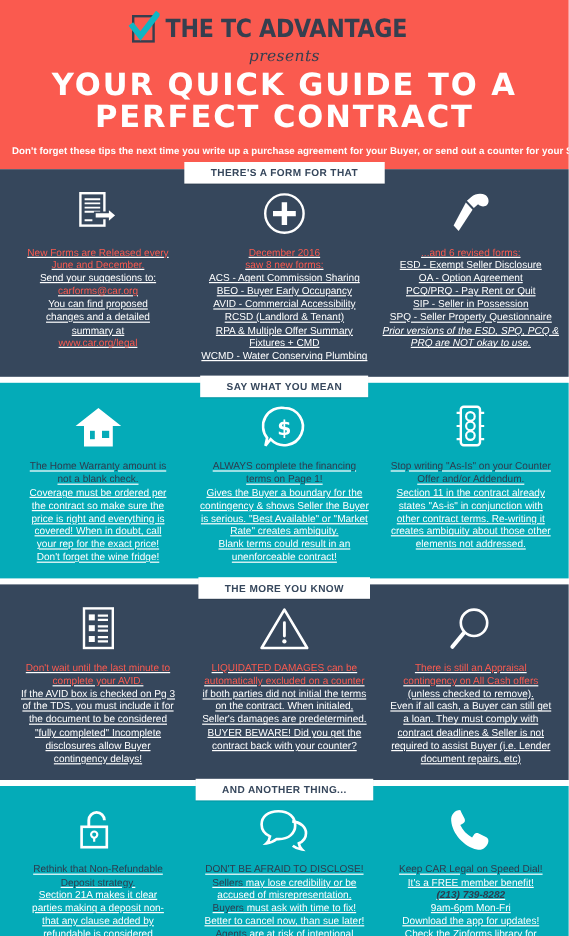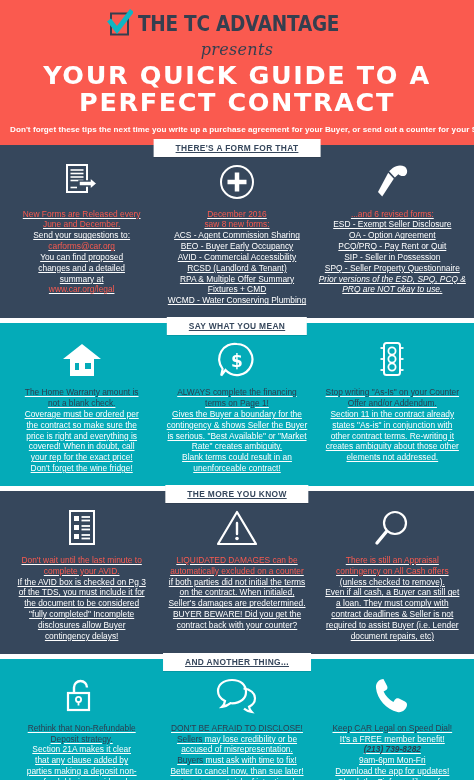--- a/index.html
+++ b/index.html
@@ -45,21 +45,21 @@
     font-size: 21px;
     letter-spacing: -0.3px;
     color: #353f4f;
     transform: scaleX(0.88);
     transform-origin: left center;
     white-space: nowrap;
   }
   .presents {
     font-family: "DejaVu Serif", serif;
     font-style: italic;
-    font-size: 16px;
+    font-size: 13px;
     color: #353f4f;
     margin-top: -1px;
     letter-spacing: 0.3px;
   }
   .main-title {
     color: #ffffff;
     font-family: "DejaVu Sans", sans-serif;
     font-weight: bold;
     font-size: 25.5px;
     line-height: 1.07;
@@ -97,21 +97,20 @@
     transform: translateX(-50%);
     top: -6px;
     background: #ffffff;
     color: #36475c;
     font-weight: bold;
     font-size: 8.4px;
     letter-spacing: 0.35px;
     padding: 4px 22px 4px 22px;
     white-space: nowrap;
     box-shadow: 0 1px 0 rgba(0,0,0,0.10);
-    text-decoration: underline;
   }
 
   .cols {
     display: flex;
     padding: 2px 4px 12px 4px;
   }
   .col {
     flex: 1 1 33.333%;
     text-align: center;
     padding: 0 4px;
@@ -386,22 +385,22 @@
                 <path d="M9 16 V10.5 a6.5 6.5 0 0 1 13 0" fill="none" stroke="#fff" stroke-width="2.4"></path>
                 <rect x="3" y="16" width="21" height="17" fill="none" stroke="#fff" stroke-width="2.2"></rect>
                 <circle cx="13.5" cy="22.5" r="2.6" fill="none" stroke="#fff" stroke-width="1.8"></circle>
                 <line x1="13.5" y1="24.5" x2="13.5" y2="28.5" stroke="#fff" stroke-width="1.8"></line>
               </svg>
             </div>
             <div class="col-text">
               <div class="hi-navy">Rethink that Non-Refundable</div>
               <div class="hi-navy">Deposit strategy.</div>
               <div>Section 21A makes it clear</div>
+              <div>parties making a deposit non-</div>
               <div>that any clause added by</div>
-              <div>parties making a deposit non-</div>
               <div>refundable is considered</div>
             </div>
           </div>
           <div class="col">
             <div class="icon-wrap">
               <svg width="42" height="36" viewBox="0 0 42 36">
                 <path d="M16 2 C7 2 2 7 2 13 c0 4.3 2.8 8 7 10 -0.3 2.2 -1.4 4.3 -3 5.8 3.6 -0.4 6.6 -1.9 8.6 -3.6 0.5 0 1 0.1 1.4 0.1 9 0 14 -5.2 14 -11.3 C30 7 25 2 16 2 z" fill="none" stroke="#fff" stroke-width="2.2"></path>
                 <path d="M27.5 10.5 c7 0.6 11.5 4.8 11.5 9.8 0 3.6 -2.4 6.8 -6 8.4 0.3 2 1.2 3.8 2.6 5.2 -3.2 -0.4 -5.8 -1.7 -7.6 -3.2" fill="none" stroke="#fff" stroke-width="2.2"></path>
               </svg>
             </div>

